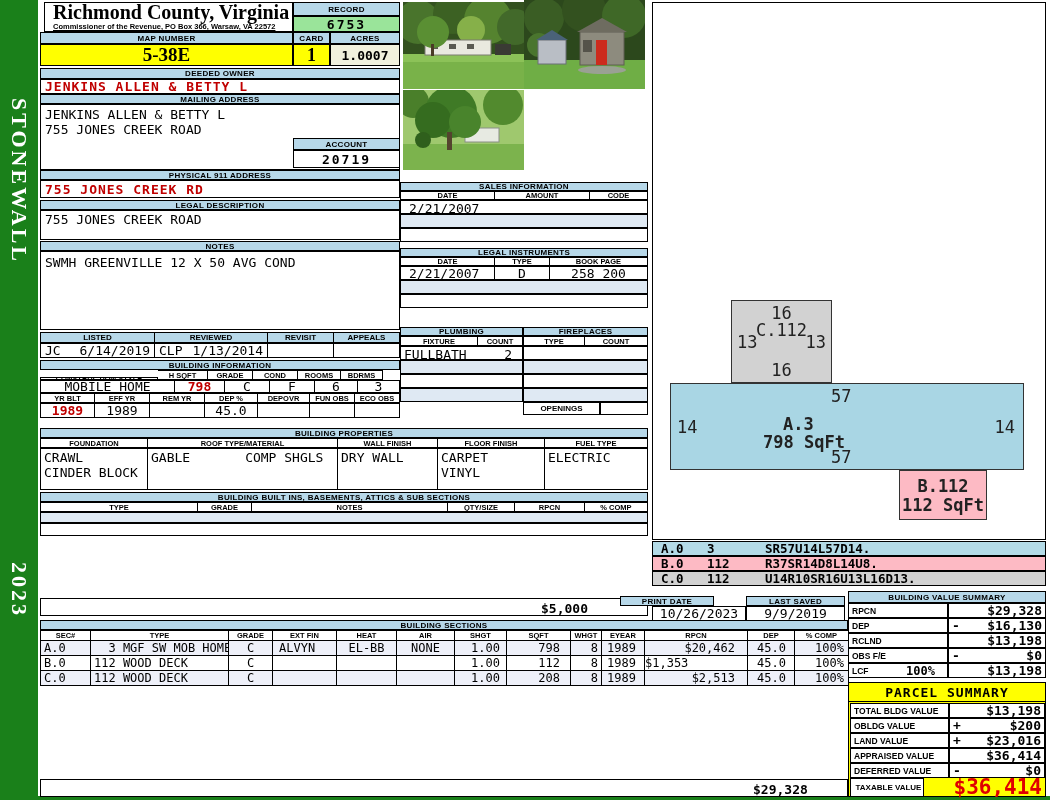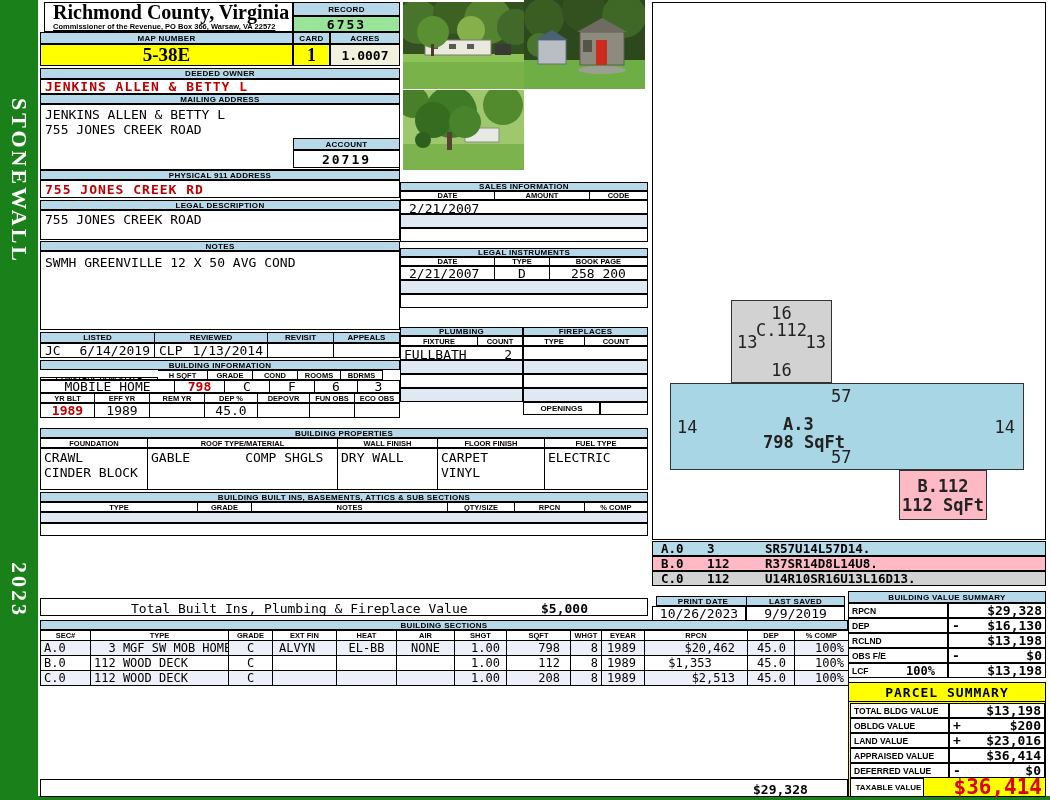--- a/index.html
+++ b/index.html
@@ -166,25 +166,24 @@
     <div class="wcell" style="width:54px;">GRADE</div>
     <div class="wcell" style="width:196px;">NOTES</div>
     <div class="wcell" style="width:67px;">QTY/SIZE</div>
     <div class="wcell" style="width:70px;">RPCN</div>
     <div class="wcell" style="width:63px;">% COMP</div>
   </div>
   <div class="bx" style="left:40px;top:512px;width:608px;height:11px;background:#dfe9f3;"></div>
   <div class="bx" style="left:40px;top:523px;width:608px;height:13px;"></div>
 
   <div class="bx" style="left:40px;top:598px;width:608px;height:18px;">
-    <span class="m" style="position:absolute;left:90px;top:2px;">Total Built Ins, Plumbing &amp; Fireplace Value</span>
     <span class="m b" style="position:absolute;left:500px;top:2px;">$5,000</span>
   </div>
 
-  <div class="hdr" style="left:656px;top:596px;width:94px;height:10px;">PRINT DATE</div>
+  <div class="hdr" style="left:620px;top:596px;width:94px;height:10px;">PRINT DATE</div>
   <div class="bx m" style="left:652px;top:606px;width:94px;height:15px;display:flex;align-items:center;justify-content:center;">10/26/2023</div>
   <div class="hdr" style="left:746px;top:596px;width:99px;height:10px;">LAST SAVED</div>
   <div class="bx m" style="left:746px;top:606px;width:99px;height:15px;display:flex;align-items:center;justify-content:center;">9/9/2019</div>
 
   <div class="hdr" style="left:40px;top:620px;width:808px;height:10px;">BUILDING SECTIONS</div>
   <table class="abs" style="left:40px;top:630px;width:808px;">
     <colgroup>
       <col style="width:50px">
         <col style="width:138px">
         <col style="width:44px">
@@ -234,21 +233,21 @@
       <td style="padding-left:3px;">B.0</td>
       <td style="padding-left:3px;">112 WOOD DECK</td>
       <td style="text-align:center;">C</td>
       <td></td>
       <td></td>
       <td></td>
       <td style="text-align:right;padding-right:6px;">1.00</td>
       <td style="text-align:right;padding-right:10px;">112</td>
       <td style="text-align:right;padding-right:3px;">8</td>
       <td style="padding-left:5px;">1989</td>
-      <td style="text-align:center;padding-right:12px;margin-top:39px;">$1,353</td>
+      <td style="text-align:left;padding-right:12px;margin-top:39px;">$1,353</td>
       <td style="text-align:right;padding-right:8px;">45.0</td>
       <td style="text-align:right;padding-right:4px;">100%</td>
     </tr>
     <tr class="m12" style="height:15px;background:#eef0f9;">
       <td style="padding-left:3px;">C.0</td>
       <td style="padding-left:3px;">112 WOOD DECK</td>
       <td style="text-align:center;">C</td>
       <td></td>
       <td></td>
       <td></td>

